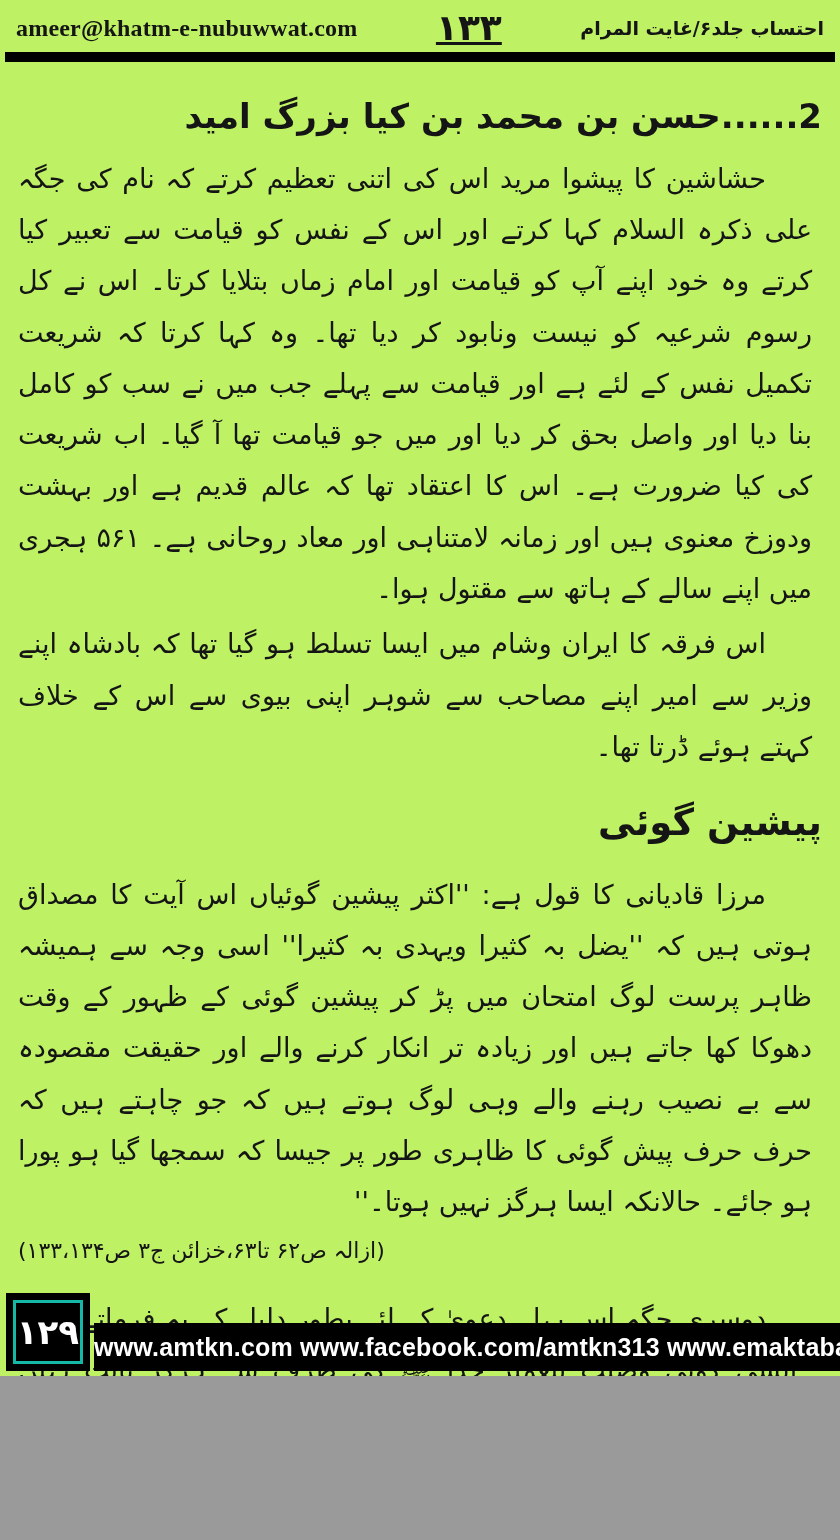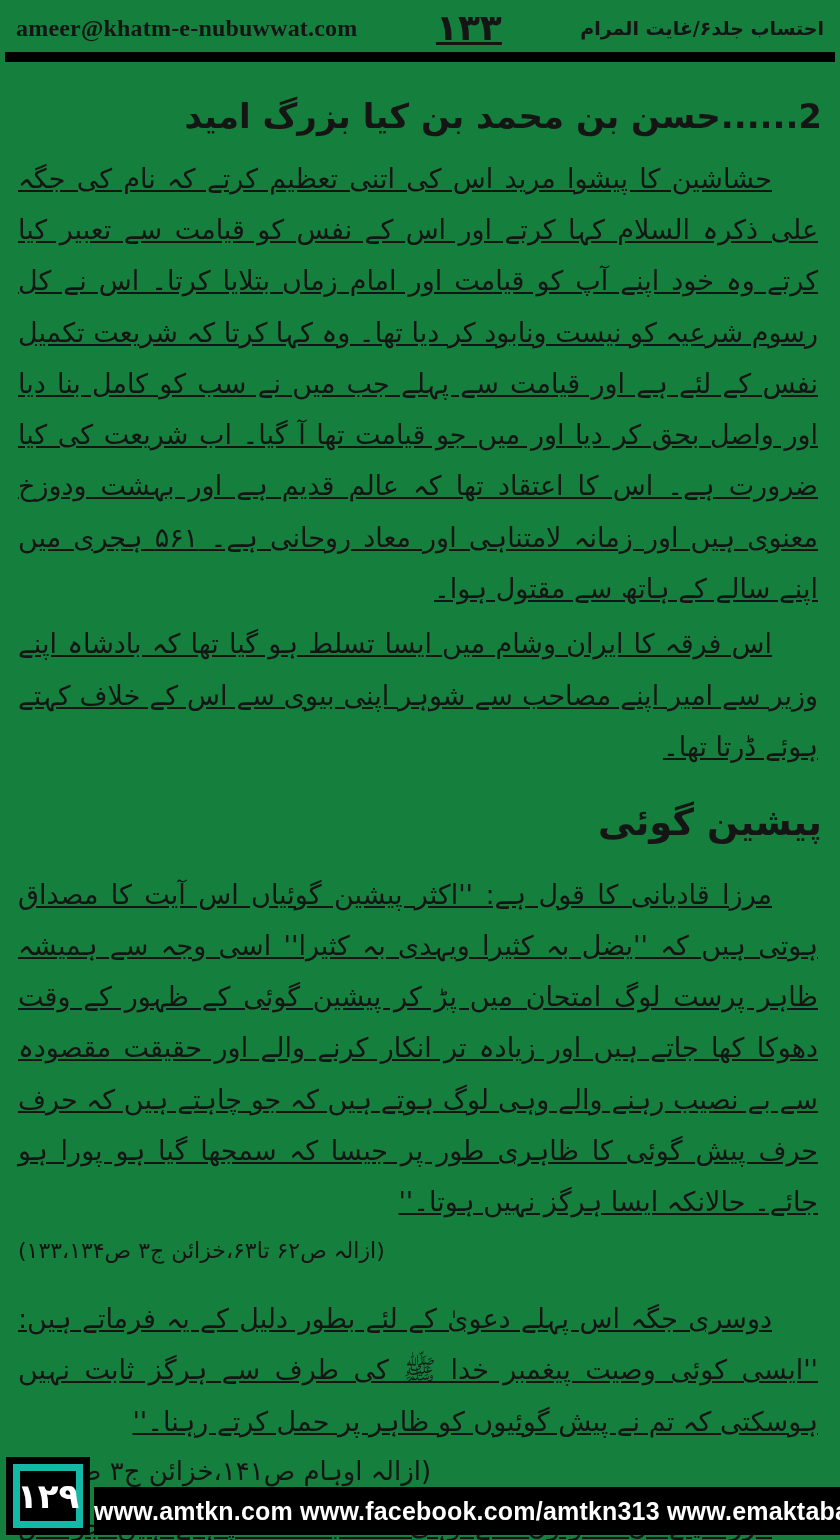--- a/index.html
+++ b/index.html
@@ -1,19 +1,19 @@
 <!DOCTYPE html>
 <html lang="ur"><head>
 <meta charset="utf-8">
 <style>
   * { margin:0; padding:0; box-sizing:border-box; }
   html,body { background:#9a9a9a; }
   .page {
-    width:840px; height:1540px; margin:0 auto; position:relative;
-    background:#15803d; color:#151515; overflow:hidden;
+    width:840px; height:1376px; margin:0 auto; position:relative;
+    background:#bef264; color:#151515; overflow:hidden;
     font-family:"DejaVu Sans", sans-serif;
   }
   
   .header {
     display:flex; align-items:center; justify-content:space-between;
     padding:10px 16px 2px 16px;
   }
   .header-email {
     font-family:"Liberation Serif", serif; font-weight:bold;
     font-size:24px; letter-spacing:.2px; direction:ltr;
@@ -28,37 +28,37 @@
     font-size:27px; line-height:1.9;
   }
   .entry-heading {
     font-size:34px; font-weight:bold; text-align:right;
     line-height:1.55; margin:20px 0 10px 0; text-indent:0;
   }
   .section-heading {
     font-size:37px; font-weight:bold; 
     margin:16px 0 10px 0;
   }
-  .para { text-indent:46px; margin:0 4px 4px 0; display:flow-root;text-decoration:underline; }
+  .para { text-indent:46px; margin:0 10px 4px 0; display:flow-root; }
   .ref-line {
     direction:rtl; text-align:left; font-size:22px;
     margin:0 0 24px 0; line-height:1.7;
   }
   .inline-ref { float:left; font-size:26px; line-height:1.9; }
   
   .footer {
     position:absolute; left:6px; right:6px; bottom:5px;
     display:flex; align-items:flex-end;
   }
   .page-num-box {
     width:84px; height:78px; background:#000; padding:7px;
     margin-right:4px; flex:0 0 auto;
   }
   .page-num-inner {
-    width:100%; height:100%; border:7px solid #14b8a6;
+    width:100%; height:100%; border:3px solid #14b8a6;
     display:flex; align-items:center; justify-content:center;
     color:#fff; font-size:34px; font-weight:bold; line-height:1;text-align:center;
   }
   .footer-bar {
     flex:1; height:48px; background:#000;
     display:flex; align-items:center; justify-content:center;
   }
   .footer-sites {
     color:#fff; font-weight:bold; font-size:25px;
     font-family:"Liberation Sans", sans-serif;

